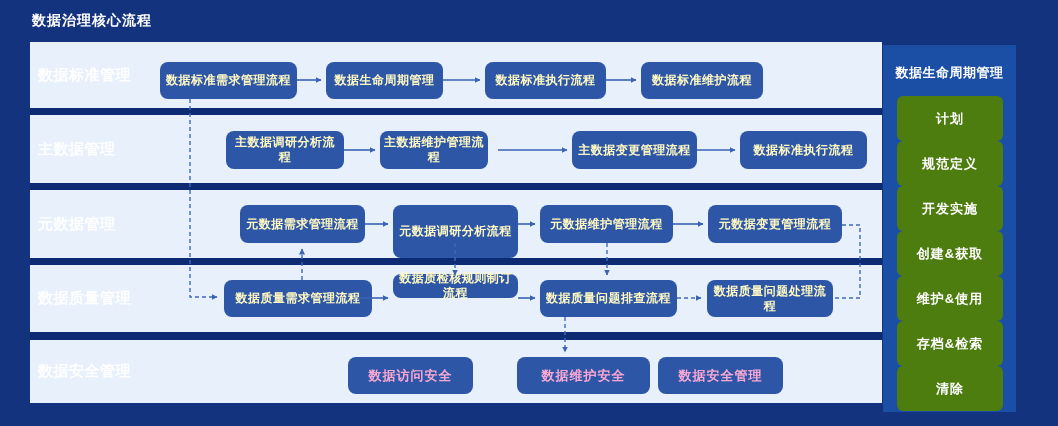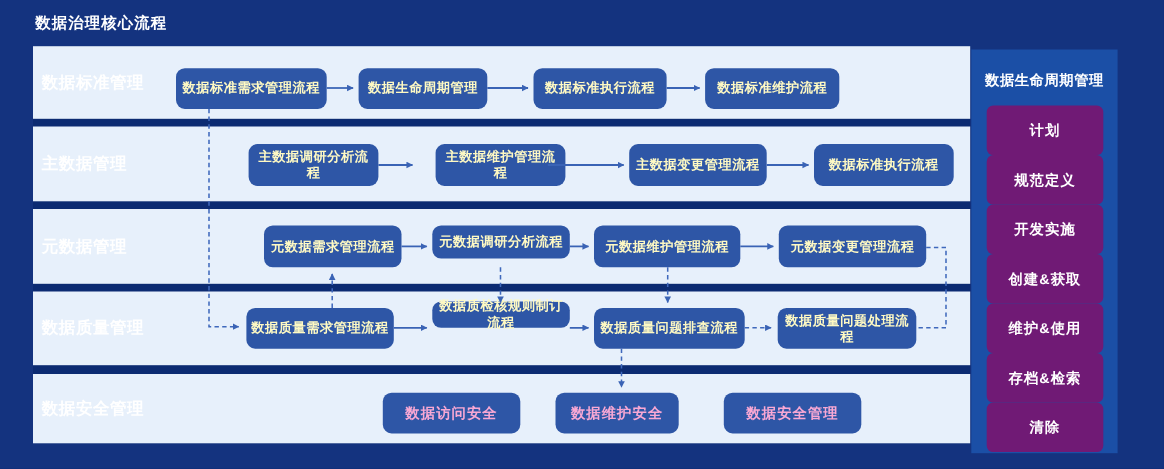--- a/index.html
+++ b/index.html
@@ -54,21 +54,21 @@
     position:absolute;left:883px;top:45px;width:133px;height:367px;
     background:#1b4fa6;border-radius:0;
   }
   .sidebar-title{
     position:absolute;left:0;top:19px;width:133px;
     text-align:center;color:#ffffff;font-size:13px;font-weight:bold;
     letter-spacing:0.5px;
   }
   .lc-btn{
     position:absolute;left:14px;width:106px;height:45px;
-    background:#701a75;border-radius:6px;
+    background:#4d7c0f;border-radius:6px;
     color:#ffffff;font-size:13px;font-weight:bold;
     display:flex;align-items:center;justify-content:center;
     letter-spacing:1px;
   }
   svg.connectors{
     position:absolute;left:0;top:0;
     pointer-events:none;
   }
 </style>
 </head>
@@ -91,36 +91,36 @@
   <div class="row-label" style="top:190px;height:68px">元数据管理</div>
   <div class="row-label" style="top:265px;height:67px">数据质量管理</div>
   <div class="row-label" style="top:340px;height:63px">数据安全管理</div>
 
   <div class="pbox" style="left:160px;top:62px;width:137px;height:37px">数据标准需求管理流程</div>
   <div class="pbox" style="left:326px;top:62px;width:117px;height:37px">数据生命周期管理</div>
   <div class="pbox" style="left:485px;top:62px;width:121px;height:37px">数据标准执行流程</div>
   <div class="pbox" style="left:641px;top:62px;width:122px;height:37px">数据标准维护流程</div>
 
   <div class="pbox" style="left:226px;top:131px;width:118px;height:38px">主数据调研分析流程</div>
-  <div class="pbox" style="left:396px;top:131px;width:118px;height:38px">主数据维护管理流程</div>
+  <div class="pbox" style="left:380px;top:131px;width:108px;height:38px">主数据维护管理流程</div>
   <div class="pbox" style="left:572px;top:131px;width:125px;height:38px">主数据变更管理流程</div>
   <div class="pbox" style="left:740px;top:131px;width:127px;height:38px">数据标准执行流程</div>
 
   <div class="pbox" style="left:240px;top:205px;width:125px;height:38px">元数据需求管理流程</div>
-  <div class="pbox" style="left:393px;top:205px;width:125px;height:30px">元数据调研分析流程</div>
+  <div class="pbox" style="left:393px;top:205px;width:125px;height:53px">元数据调研分析流程</div>
   <div class="pbox" style="left:540px;top:205px;width:133px;height:38px">元数据维护管理流程</div>
   <div class="pbox" style="left:708px;top:205px;width:134px;height:38px">元数据变更管理流程</div>
 
-  <div class="pbox" style="left:224px;top:280px;width:134px;height:37px">数据质量需求管理流程</div>
+  <div class="pbox" style="left:224px;top:280px;width:148px;height:37px">数据质量需求管理流程</div>
   <div class="pbox" style="left:393px;top:274px;width:125px;height:24px">数据质检核规则制订流程</div>
   <div class="pbox" style="left:540px;top:280px;width:137px;height:37px">数据质量问题排查流程</div>
   <div class="pbox" style="left:707px;top:280px;width:126px;height:37px">数据质量问题处理流程</div>
 
   <div class="sbox" style="left:348px;top:357px;width:125px;height:37px">数据访问安全</div>
-  <div class="sbox" style="left:505px;top:357px;width:112px;height:37px">数据维护安全</div>
+  <div class="sbox" style="left:517px;top:357px;width:133px;height:37px">数据维护安全</div>
   <div class="sbox" style="left:658px;top:357px;width:125px;height:37px">数据安全管理</div>
 
   <svg class="connectors" width="1058" height="426" viewBox="0 0 1058 426">
     <defs>
       <marker id="arr" markerWidth="7" markerHeight="7" refX="5.5" refY="3" orient="auto" markerUnits="userSpaceOnUse">
         <path d="M0,0 L6,3 L0,6 Z" fill="#3a63b5"></path>
       </marker>
     </defs>
 
     <path d="M297 80 L321 80" stroke="#3a63b5" stroke-width="1.6" fill="none" marker-end="url(#arr)"></path>

